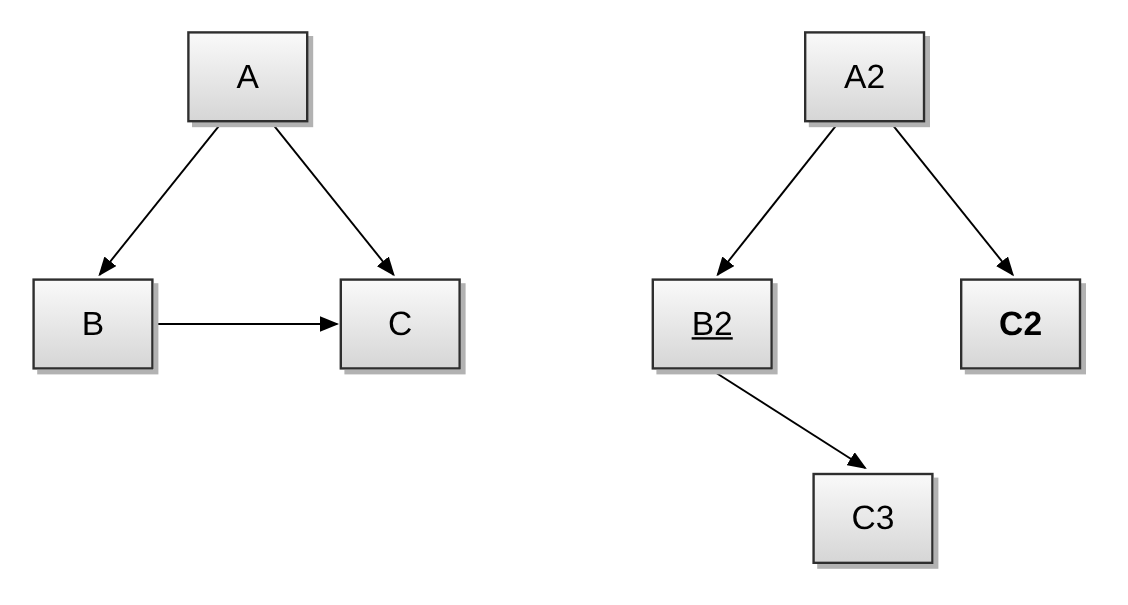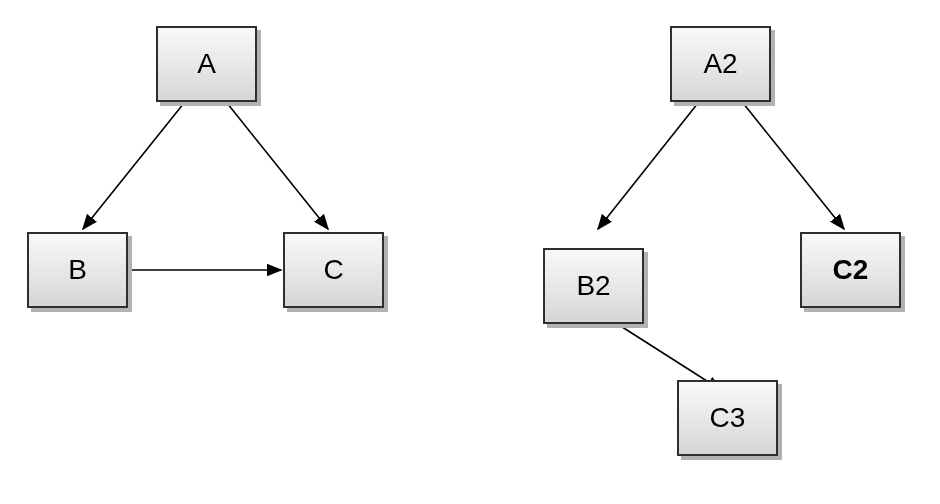--- a/index.html
+++ b/index.html
@@ -34,23 +34,23 @@
     background:linear-gradient(180deg,var(--node-fill-top) 0%,var(--node-fill-bottom) 100%);
     box-shadow:4px 4px 0 var(--node-shadow);
     display:flex;align-items:center;justify-content:center;
     font-size:28px;line-height:1;color:var(--label);
     user-select:none;
   }
   .node-a {left:156px;top:26px;}
   .node-b {left:27px; top:232px;}
   .node-c {left:283px;top:232px;}
   .node-a2{left:670px;top:26px;}
-  .node-b2{left:543px;top:248px;}
+  .node-b2{left:543px;top:232px;text-decoration:underline;}
   .node-c2{left:800px;top:232px;font-weight:bold;}
-  .node-c3{left:677px;top:380px;}
+  .node-c3{left:677px;top:394px;}
 </style>
 </head>
 <body>
 
 <div class="canvas">
 
   <svg class="edges" viewBox="0 0 940 504" xmlns="http://www.w3.org/2000/svg" aria-hidden="true">
     <defs>
       <marker id="arrow" viewBox="0 0 10 8" refX="9" refY="4" markerWidth="10" markerHeight="8" orient="auto-start-reverse">
         <path class="arrowhead-path" d="M0,0 L10,4 L0,8 z"></path>

